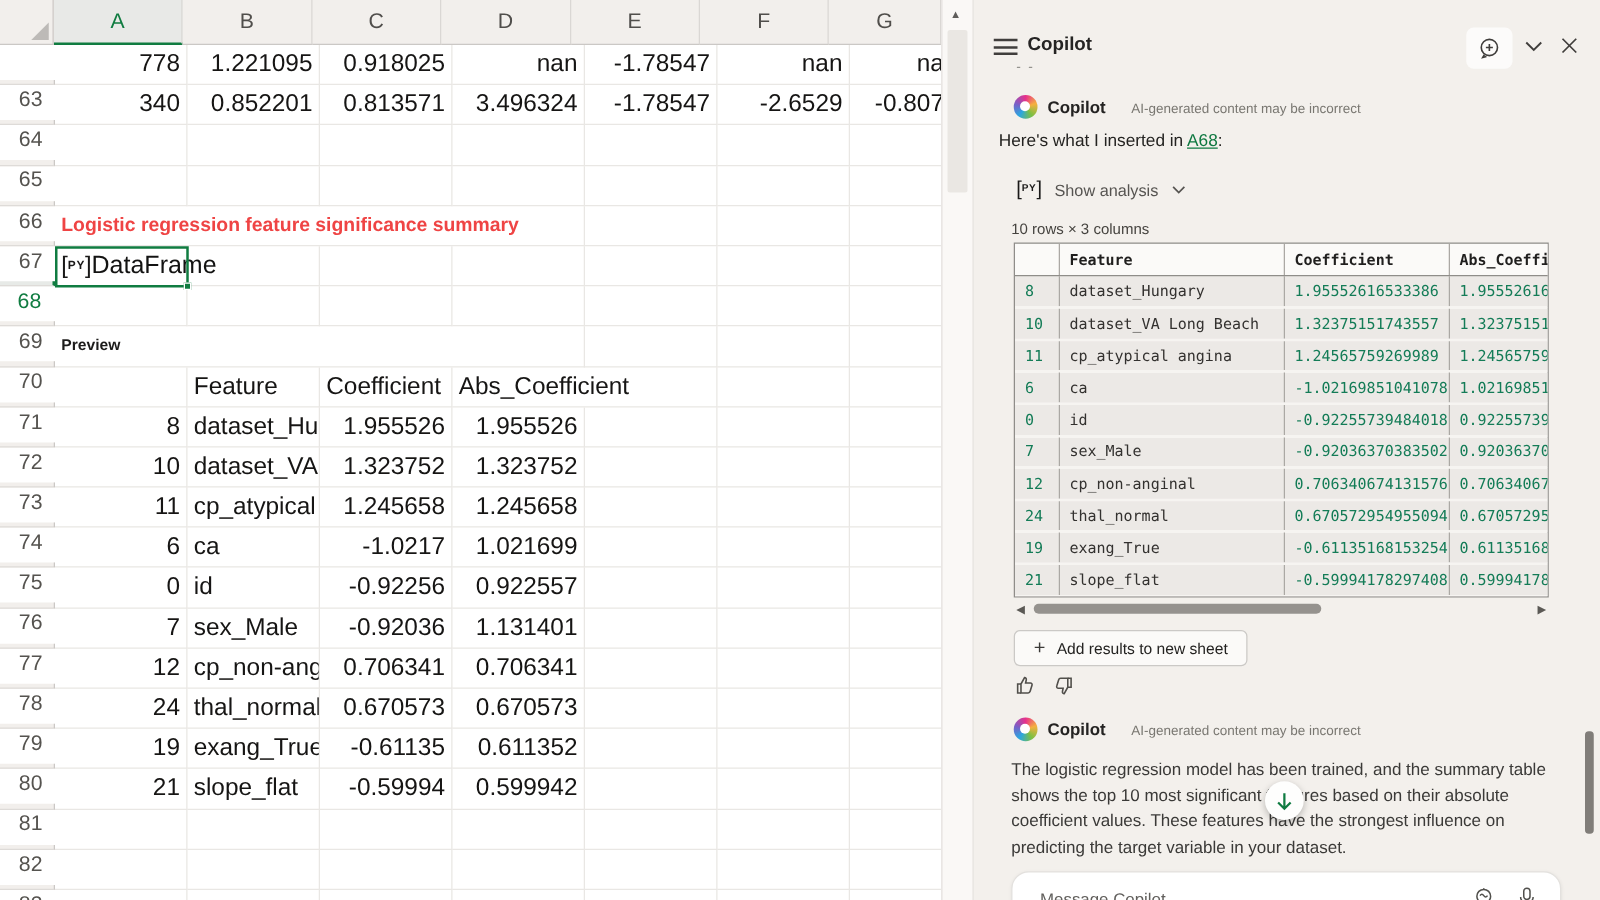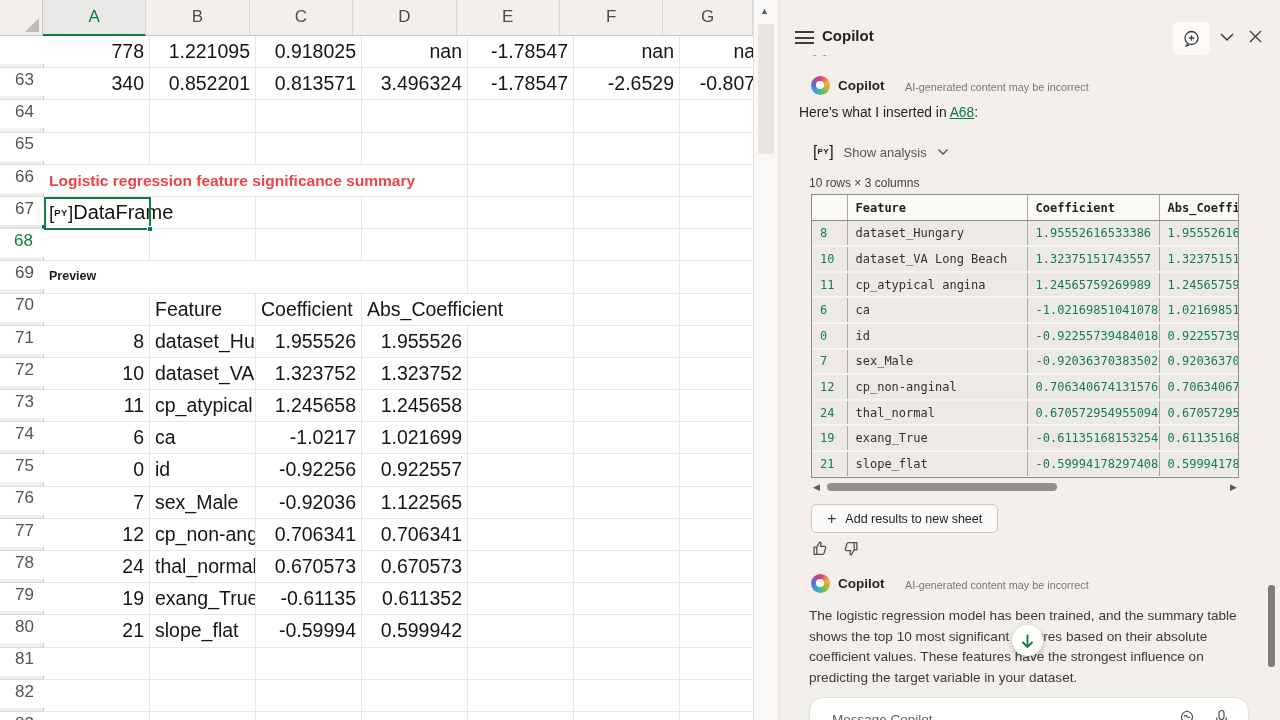--- a/index.html
+++ b/index.html
@@ -257,21 +257,21 @@
       <div class="c num">0.922557</div>
       <div class="c"></div>
         <div class="c"></div>
         <div class="c last"></div>
     </div>
     <div class="r">
       <div class="rn">77</div>
       <div class="c num">7</div>
       <div class="c">sex_Male</div>
       <div class="c num">-0.92036</div>
-      <div class="c num">1.122565</div>
+      <div class="c num">1.131401</div>
       <div class="c"></div>
         <div class="c"></div>
         <div class="c last"></div>
     </div>
     <div class="r">
       <div class="rn">78</div>
       <div class="c num">12</div>
       <div class="c">cp_non-anginal</div>
       <div class="c num">0.706341</div>
       <div class="c num">0.706341</div>

